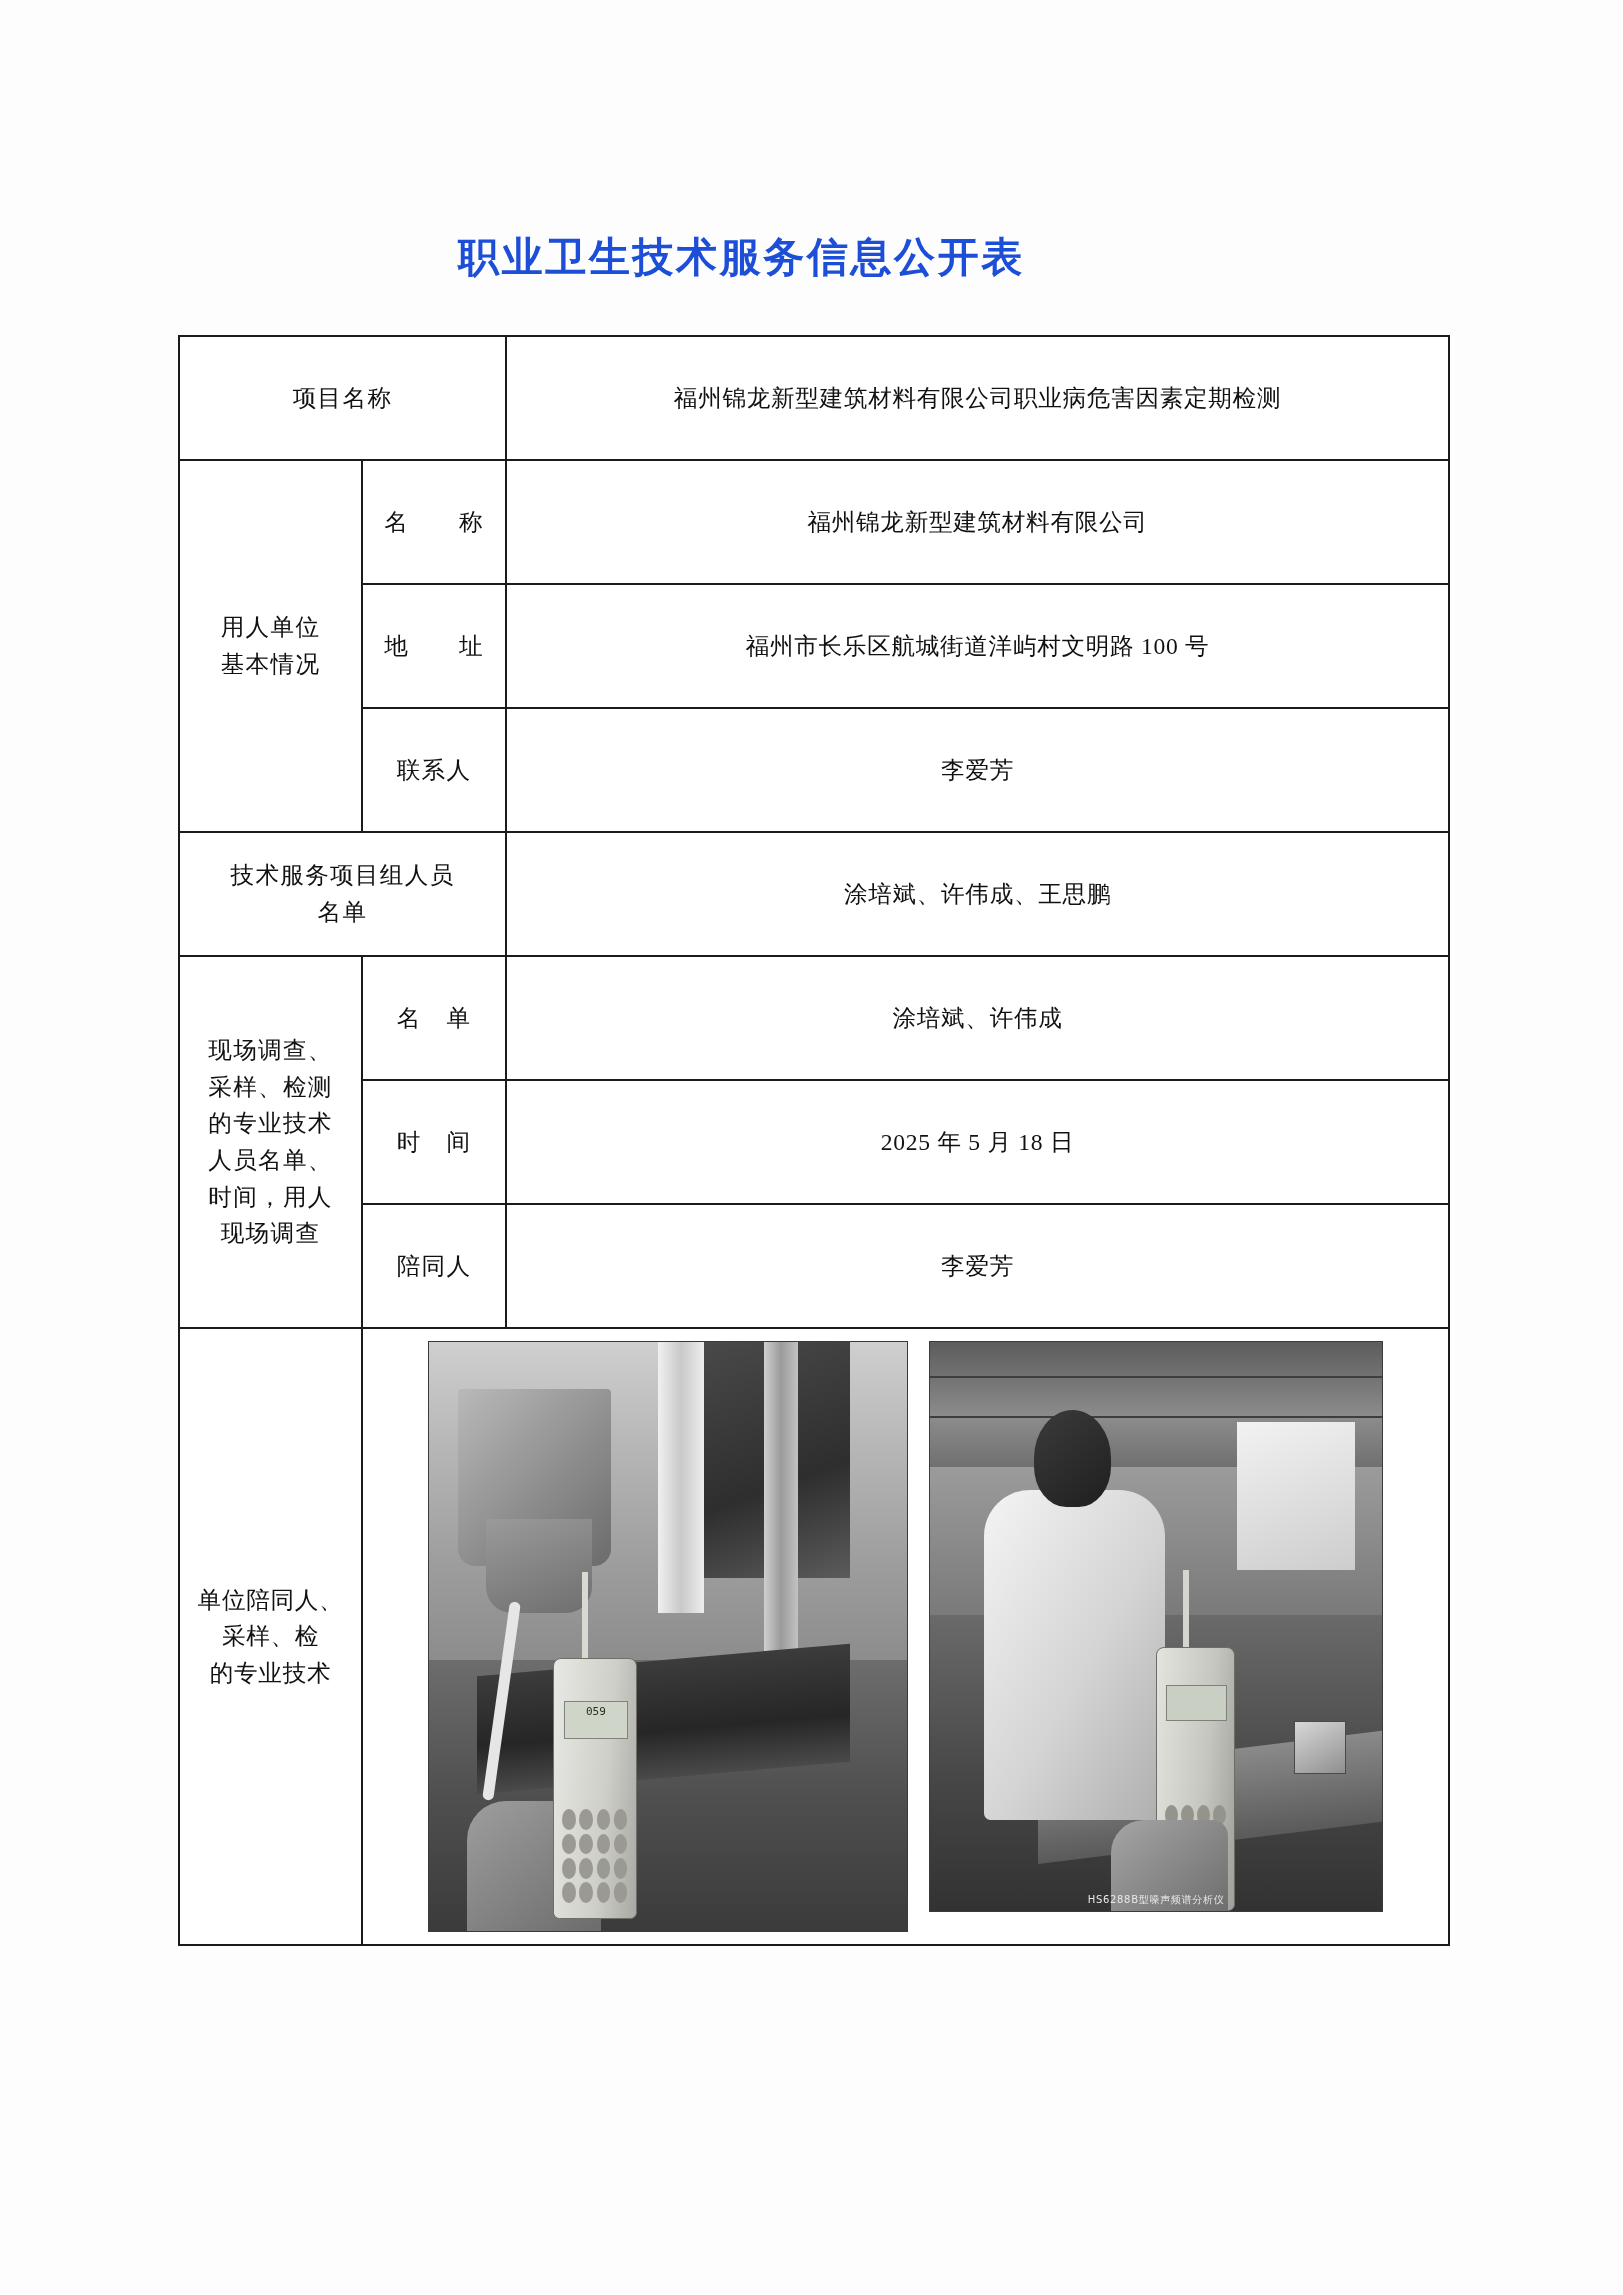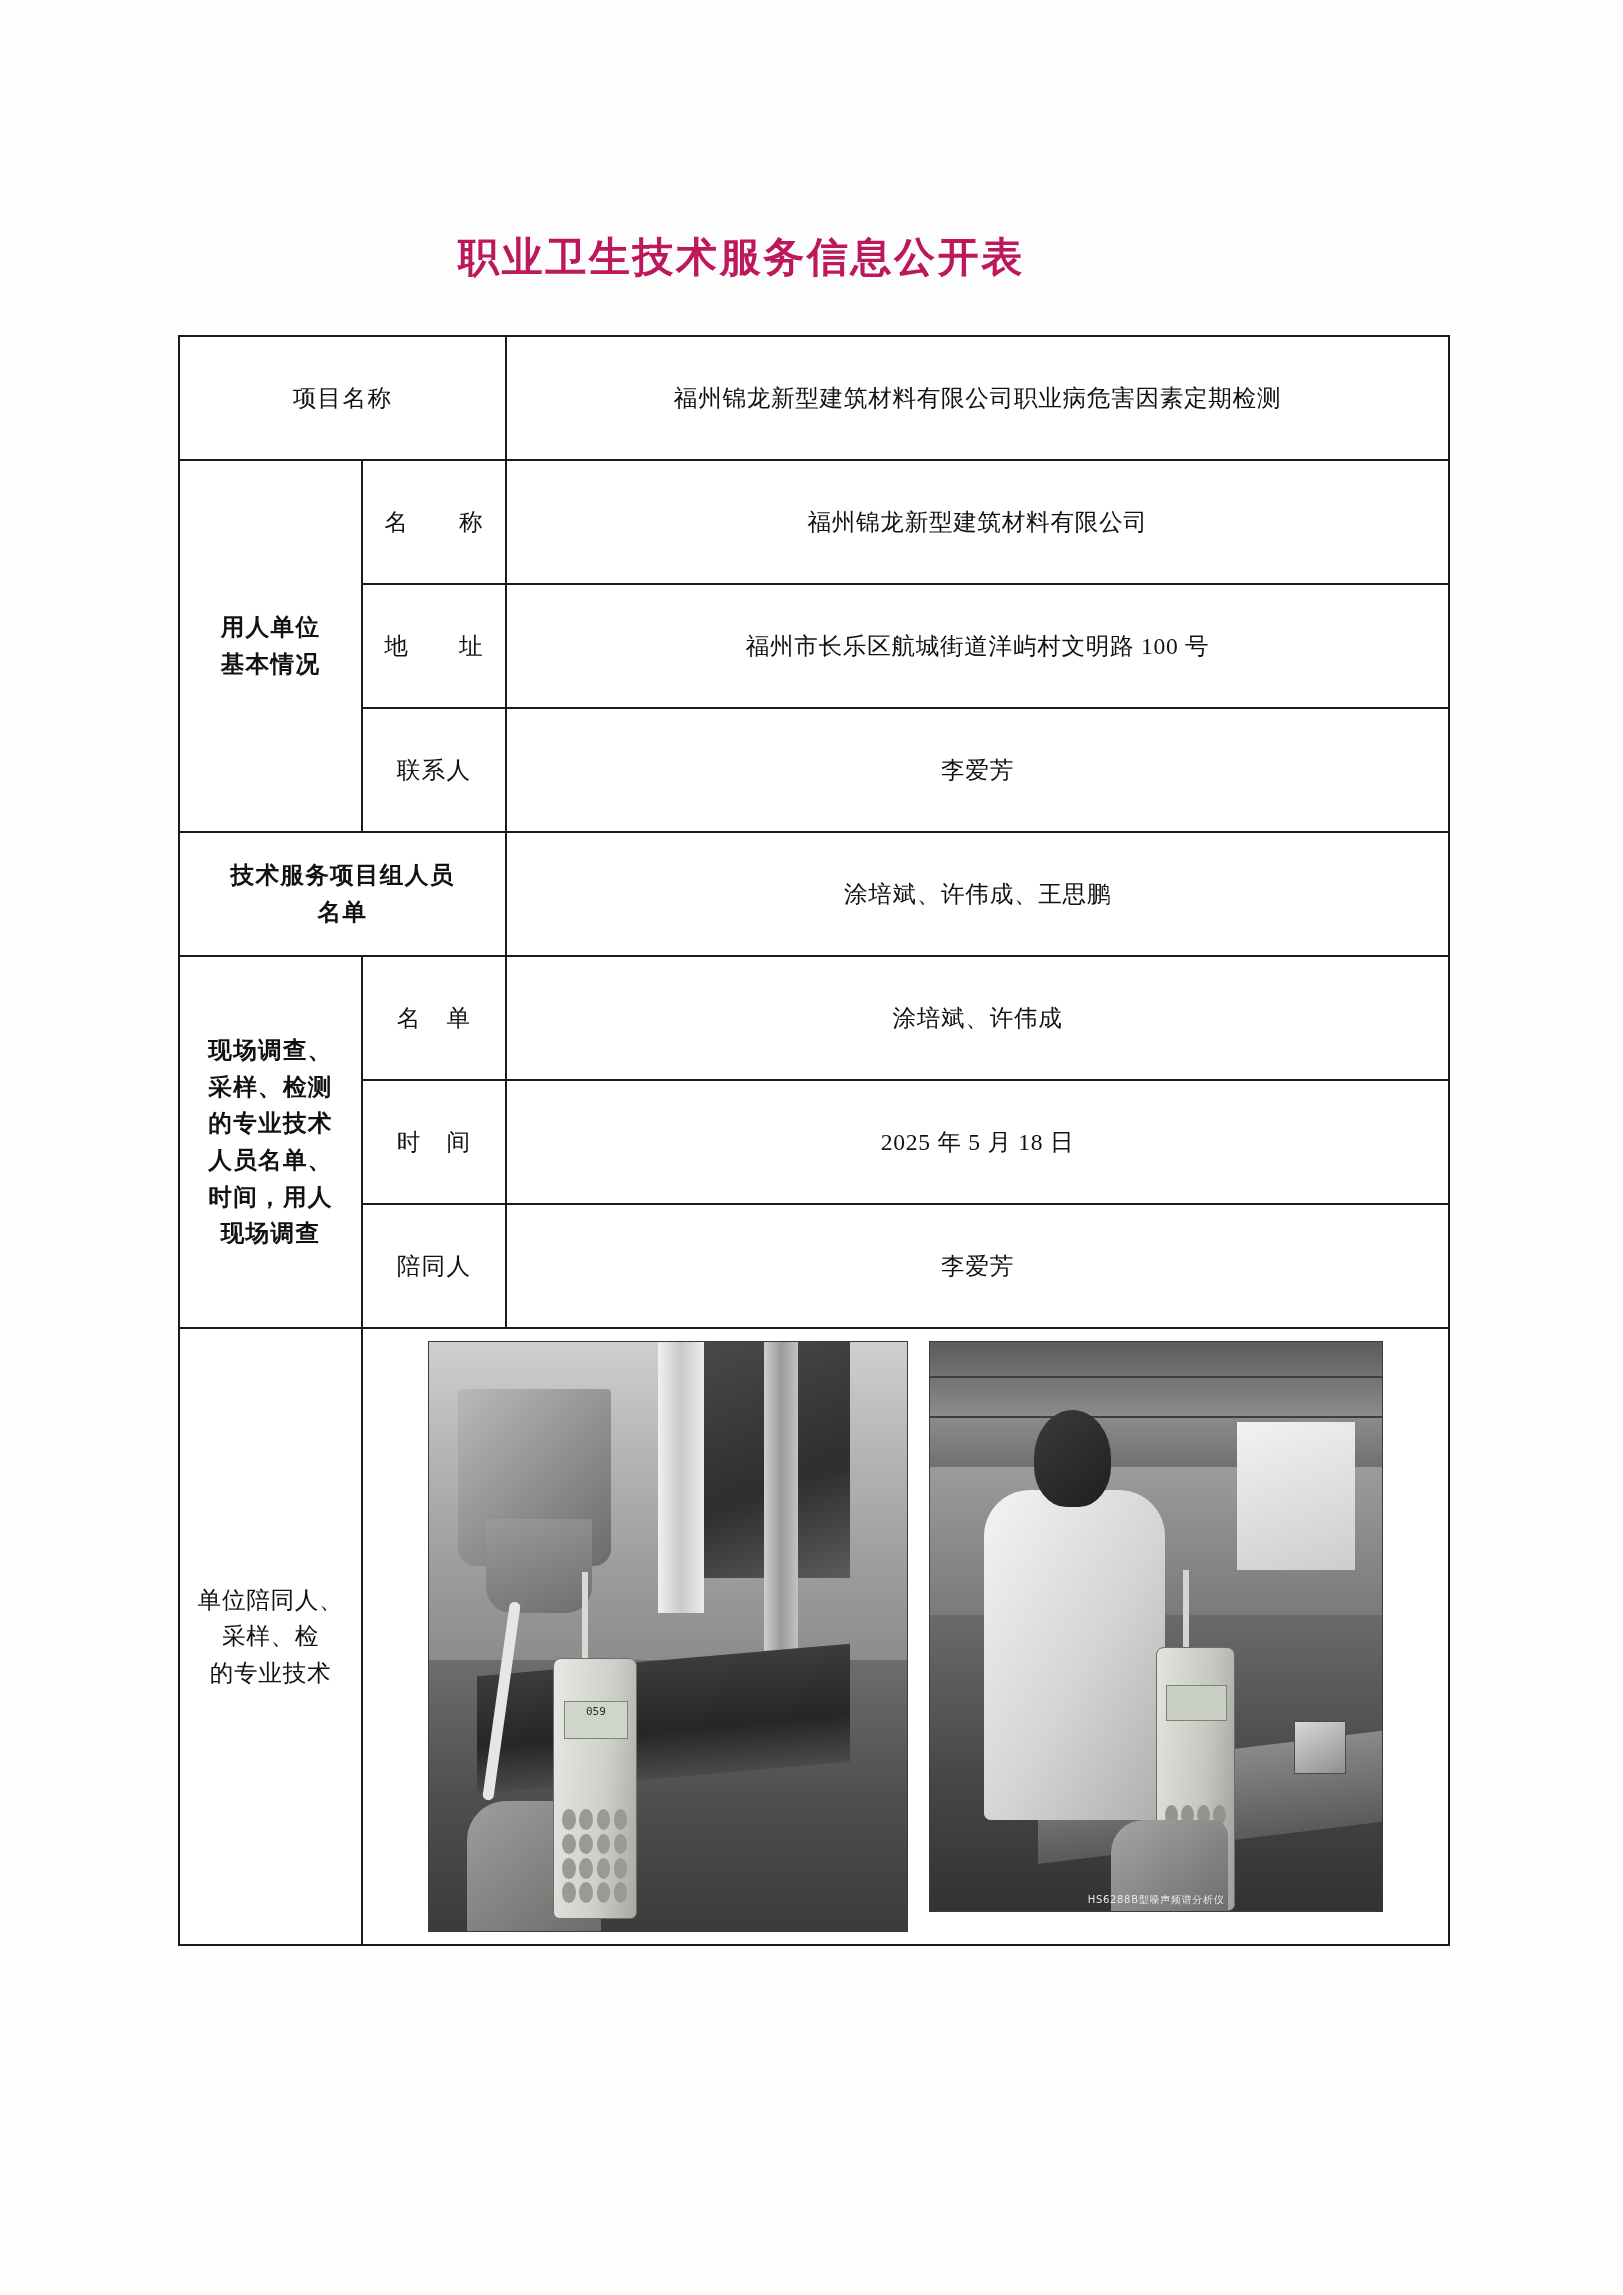--- a/index.html
+++ b/index.html
@@ -25,21 +25,21 @@
   .doc-title {
     position: absolute;
     top: 230px;
     left: 0;
     width: 1483px;
     text-align: center;
     font-size: 41px;
     font-weight: bold;
     letter-spacing: 2.6px;
     font-family: "Liberation Sans", "DejaVu Sans", sans-serif;
-    color: #be185d;
+    color: #1d4ed8;
   }
   table.main {
     position: absolute;
     top: 335px;
     left: 178px;
     width: 1270px;
     border-collapse: collapse;
     table-layout: fixed;
     background: #ffffff;
   }
@@ -66,21 +66,20 @@
   .value-cell {
     font-size: 23.6px;
     letter-spacing: 0.7px;
     padding: 10.5px 15.7px;
   }
   .tall {
     height: 98px;
   }
   .multiline {
     line-height: 1.75;
-    font-weight: bold;
   }
   .images-label {
     font-size: 23.6px;
     line-height: 1.8;
     letter-spacing: 0.7px;
     padding: 6.5px 10.5px;
   }
   .photos {
     padding: 34px 26px 37px 26px;
     text-align: center;

